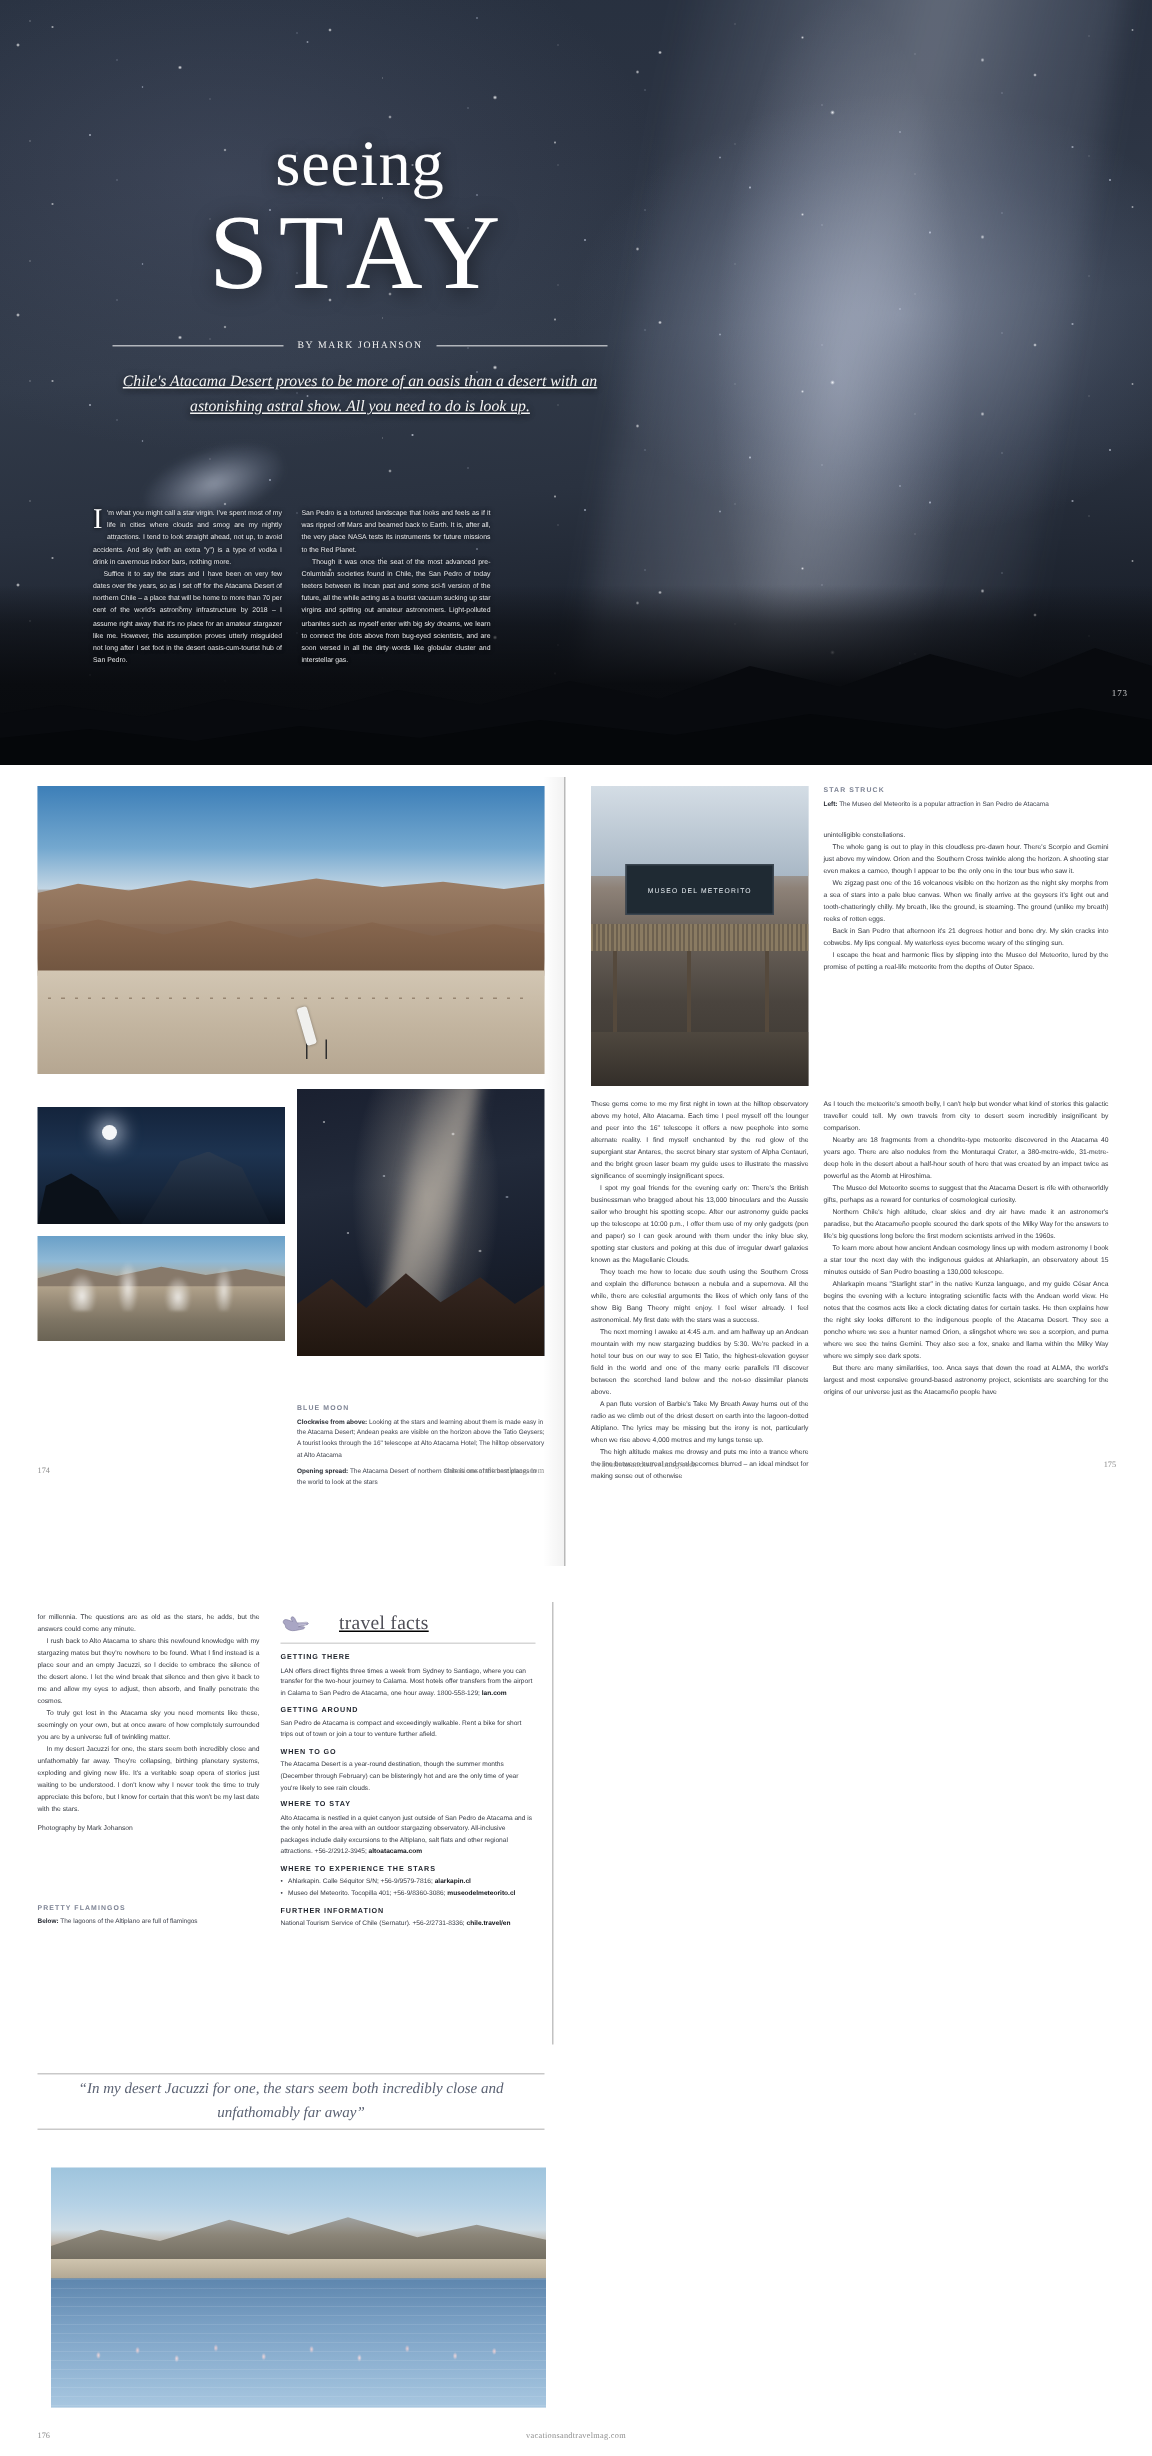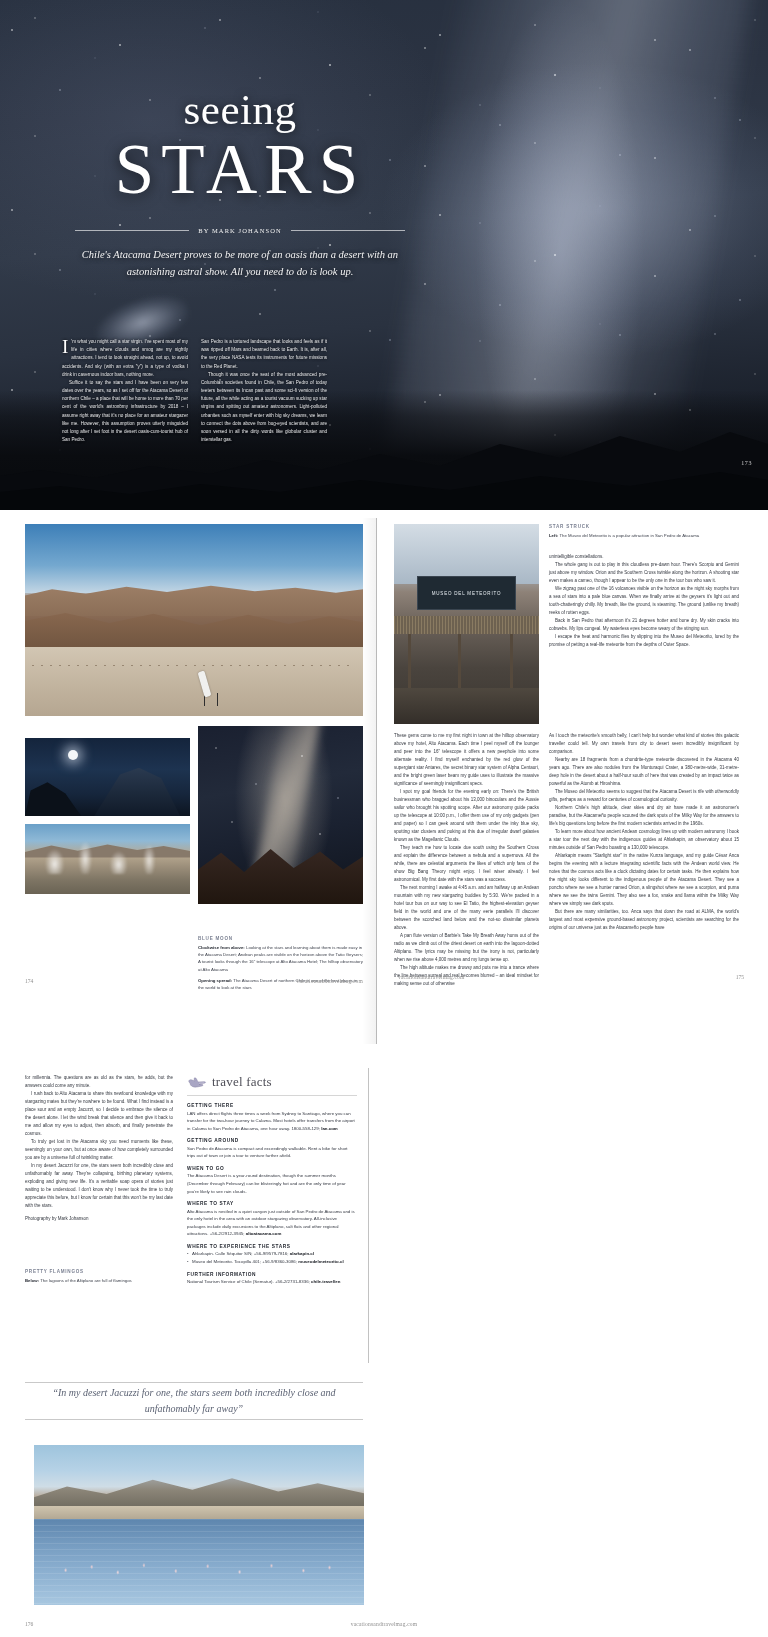--- a/index.html
+++ b/index.html
@@ -133,20 +133,21 @@
   .byline-txt {
     font-family: "Liberation Serif", serif;
     font-size: 6.5px; color: #f2f2f2; letter-spacing: 1.1px; white-space: nowrap;
   }
   .standfirst {
     margin-top: 13px;
     font-family: "Liberation Serif", serif;
     font-style: italic; font-size: 10.5px; line-height: 1.55;
     color: #f4f4f4; text-shadow: 0 1px 5px rgba(0,0,0,0.7);
     padding: 0 6px;
+    text-decoration: underline;
   }
 
   .cover-cols {
     position: absolute; left: 62px; top: 338px; width: 265px;
     display: flex; gap: 13px; z-index: 6;
   }
   .cover-col { width: 126px; }
   .cover-col p {
     font-family: "Liberation Sans", sans-serif;
     font-size: 4.6px; line-height: 1.78; color: #e9eaec;
@@ -372,22 +373,22 @@
     padding-top: 18px;
   }
   .p3-left { position: absolute; left: 25px; top: 22px; width: 148px; }
   .p3-mid  { position: absolute; left: 187px; top: 22px; width: 170px; }
   .vline {
     position: absolute; left: 368px; top: 16px; height: 295px; width: 1px; background: #c2c2c2;
   }
 
   .tf-box { }
   .tf-head {
-    display: flex; align-items: center; gap: 5px;
-    border-bottom: 1px solid #d6d6d6; padding-bottom: 5px; margin-bottom: 7px;
+    display: flex; align-items: center; gap: 19px;
+    border-bottom: 1px solid #d6d6d6; padding-bottom: 5px; margin-bottom: 7px; text-decoration: underline;
   }
   .tf-title {
     font-family: "Liberation Serif", serif; font-size: 13px;
     color: #4f4f58; letter-spacing: 0.2px;
   }
   .hand-icon { width: 20px; height: 13px; flex: 0 0 auto; }
   .tf-sec { margin-bottom: 6px; }
   .tf-sec h4 {
     font-family: "Liberation Sans", sans-serif; font-size: 4.8px;
     font-weight: 700; letter-spacing: 0.6px; color: #1e222b; margin-bottom: 1.5px;
@@ -453,21 +454,21 @@
 
 <section class="spread1">
   <div class="starfield"></div>
   <div class="starfield2"></div>
   <div class="starfield3"></div>
   <div class="milkyway-band"></div>
   <div class="galaxy-smudge"></div>
 
   <div class="title-block">
     <div class="t-seeing">seeing</div>
-    <div class="t-stars">STARS</div>
+    <div class="t-stars">STAY</div>
     <div class="byline-row">
       <span class="byline-rule"></span>
       <span class="byline-txt">BY MARK JOHANSON</span>
       <span class="byline-rule"></span>
     </div>
     <div class="standfirst">Chile's Atacama Desert proves to be more of an oasis than a desert with an astonishing astral show. All you need to do is look up.</div>
   </div>
 
   <div class="cover-cols">
     <div class="cover-col">

